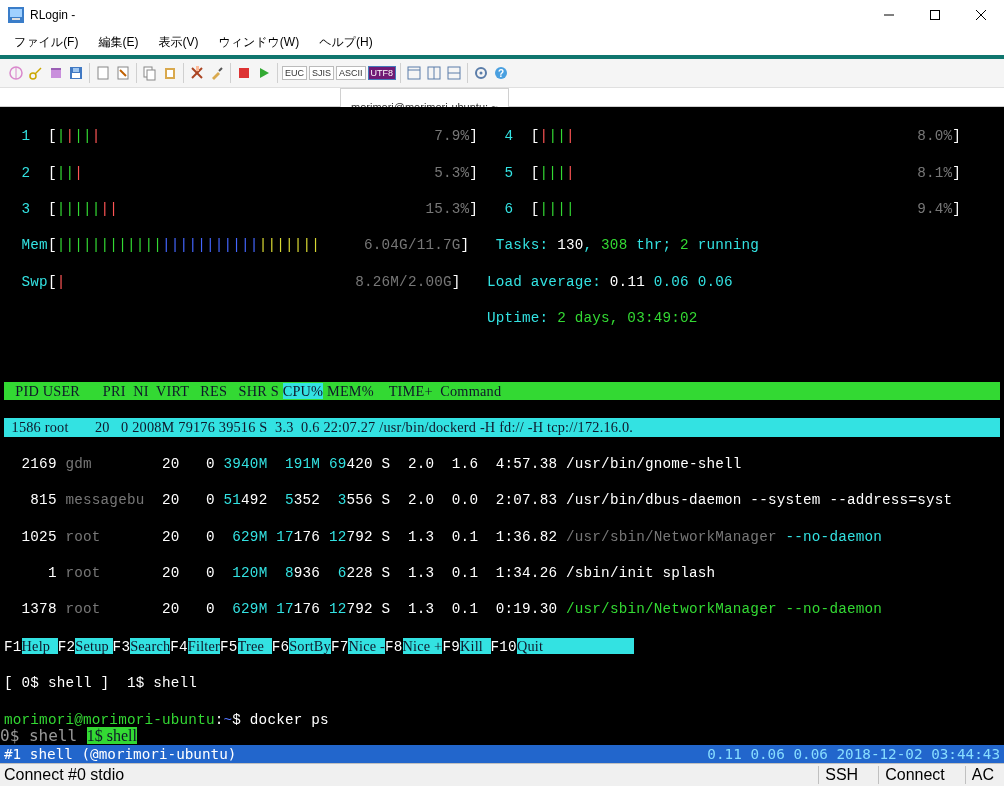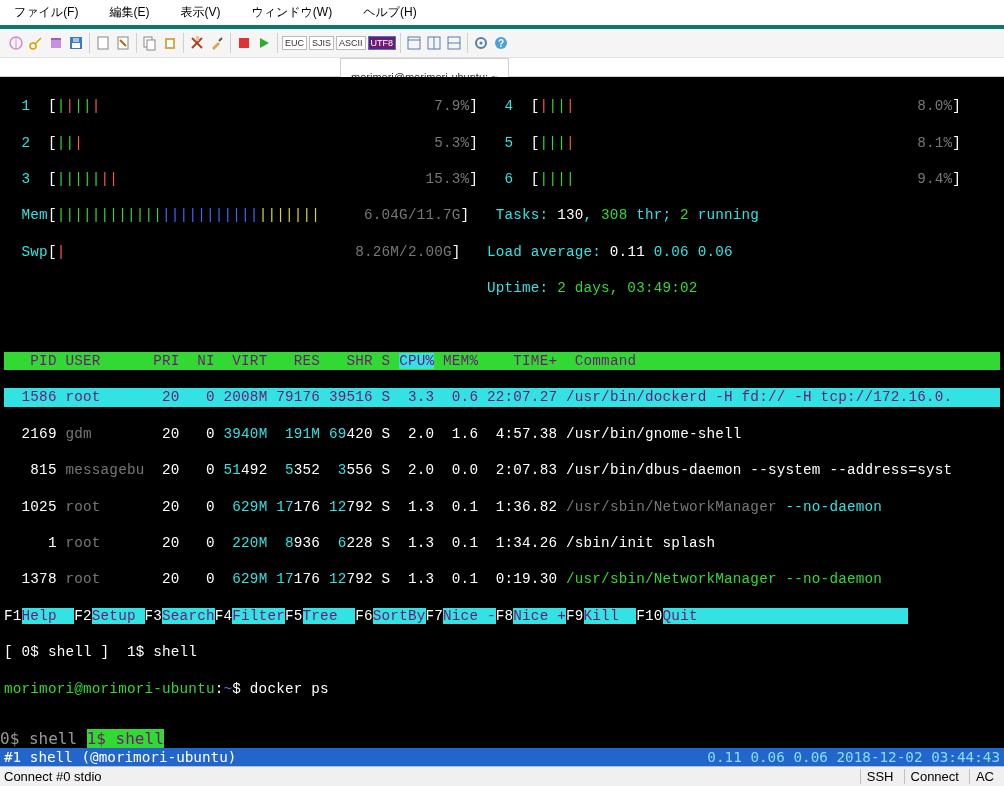--- a/index.html
+++ b/index.html
@@ -32,21 +32,21 @@
     width: 16px; height: 16px;
     margin-right: 6px;
   }
   .titlebar-text { flex: 1; color: #000; }
   .winbtns { display: flex; height: 30px; }
   .winbtn { width: 46px; display: flex; align-items: center; justify-content: center; color:#000; font-size:14px;}
   .menubar {
     display: flex;
     padding: 2px 6px;
     background: #fff;
-    gap: 15px;
+    gap: 4px;
   }
   .menuitem { padding: 2px 8px; }
   .toolbar {
     display: flex;
     align-items: center;
     padding: 2px 6px;
     gap: 0;
     background: #f5f5f5;
     border-top: 4px solid #0f766e;
     border-bottom: 1px solid #e0e0e0;
@@ -68,38 +68,66 @@
     padding: 2px 4px;
     overflow: hidden;
     white-space: pre;
     letter-spacing: 0.2px;
   }
   .c-cyan { color: #33e2e2; }
   .c-green { color: #33d933; }
   .c-yellow { color: #d8d833; }
   .c-grey { color: #777; }
   .c-white { color: #fff; }
-  .c-blk { color: #701a75; }
+  .c-blk { color: #0f172a; font-family: Liberation Serif, serif; }
   .c-red  { color: #ff5555; }
   .bg-green { background:#33d933; }
   .bg-cyan { background:#33e2e2; }
   .statusbar1 { background:#000; font-family:'Consolas', monospace; font-size:16px; line-height:18px; color:#999;}
   .statusbar2 { background:#2266cc; color:#fff; font-family:'Consolas', monospace; font-size:14.3px; line-height:18px; display:flex;}
   .statusbar2 .sb-left { flex:1; padding:0 4px;}
   .statusbar2 .sb-right { padding:0 4px; color:#88ddff;}
-  .footer { display:flex; background:#f0f0f0; border-top:1px solid #c0c0c0; font-size:13px; padding:2px 4px; gap:4px;}
+  .footer { display:flex; background:#f0f0f0; border-top:1px solid #c0c0c0; font-size:16px; padding:2px 4px; gap:14px;}
   .footer .f-left { flex:1; }
   .footer .f-cell { border-left:1px solid #c0c0c0; padding:0 6px;}
   svg { display:block; }
   .htrow { display:block;}
 </style>
 </head>
 <body>
 <div class="window">
 
+  <div class="titlebar">
+    <span class="titlebar-icon">
+      <svg viewBox="0 0 16 16">
+          <rect width="16" height="16" fill="#3a7dc9"></rect>
+          <rect x="2" y="2" width="12" height="8" fill="#9fd0ff"></rect>
+          <rect x="4" y="11" width="8" height="2" fill="#ddd"></rect>
+        </svg>
+    </span>
+    <span class="titlebar-text">RLogin -</span>
+    <div class="winbtns">
+      <div class="winbtn">
+          <svg width="10" height="10">
+            <line x1="0" y1="5" x2="10" y2="5" stroke="#000" stroke-width="1"></line>
+          </svg>
+        </div>
+      <div class="winbtn">
+          <svg width="10" height="10">
+            <rect x="0.5" y="0.5" width="9" height="9" fill="none" stroke="#000" stroke-width="1"></rect>
+          </svg>
+        </div>
+      <div class="winbtn close">
+          <svg width="10" height="10">
+            <line x1="0" y1="0" x2="10" y2="10" stroke="#000" stroke-width="1"></line>
+            <line x1="10" y1="0" x2="0" y2="10" stroke="#000" stroke-width="1"></line>
+          </svg>
+        </div>
+    </div>
+  </div>
 
   <div class="menubar">
     <div class="menuitem">ファイル(F)</div>
     <div class="menuitem">編集(E)</div>
     <div class="menuitem">表示(V)</div>
     <div class="menuitem">ウィンドウ(W)</div>
     <div class="menuitem">ヘルプ(H)</div>
   </div>
 
   <div class="toolbar">
@@ -227,21 +255,21 @@
 <div class="htrow">  <span class="c-cyan">3</span>  <span class="c-white">[</span><span class="c-green">|||||</span><span class="c-red">||</span>                                   <span class="c-grey">15.3%</span><span class="c-white">]</span>   <span class="c-cyan">6</span>  <span class="c-white">[</span><span class="c-green">||||</span>                                       <span class="c-grey">9.4%</span><span class="c-white">]</span></div>
 <div class="htrow">  <span class="c-cyan">Mem</span><span class="c-white">[</span><span class="c-green">||||||||||||</span><span style="color:#4466ff">|||||||||||</span><span class="c-yellow">|||||||</span>     <span class="c-grey">6.04G/11.7G</span><span class="c-white">]</span>   <span class="c-cyan">Tasks: </span><span class="c-white">130</span><span class="c-cyan">, </span><span class="c-green">308</span><span class="c-cyan"> thr; </span><span class="c-green">2</span><span class="c-cyan"> running</span></div>
 <div class="htrow">  <span class="c-cyan">Swp</span><span class="c-white">[</span><span class="c-red">|</span>                                 <span class="c-grey">8.26M/2.00G</span><span class="c-white">]</span>   <span class="c-cyan">Load average: </span><span class="c-white">0.11</span> <span class="c-cyan">0.06</span> <span class="c-cyan">0.06</span></div>
 <div class="htrow">                                                       <span class="c-cyan">Uptime: </span><span class="c-green">2 days, 03:49:02</span></div>
 <div class="htrow"> </div>
 <div class="htrow bg-green c-blk">   <span>PID</span> <span>USER</span>      <span>PRI</span>  <span>NI</span>  <span>VIRT</span>   <span>RES</span>   <span>SHR</span> <span>S</span> <span class="bg-cyan">CPU%</span> <span>MEM%</span>    <span>TIME+</span>  <span>Command</span>                                           </div>
 <div class="htrow bg-cyan c-blk">  <span>1586</span> <span>root</span>       <span>20</span>   <span>0</span> <span>2008M</span> <span>79176</span> <span>39516</span> <span>S</span>  <span>3.3</span>  <span>0.6</span> <span>22:07.27</span> <span>/usr/bin/dockerd -H fd:// -H tcp://172.16.0.</span></div>
 <div class="htrow">  <span class="c-white">2169</span> <span class="c-grey">gdm</span>        <span>20</span>   <span>0</span> <span class="c-cyan">3940M</span>  <span class="c-cyan">191M</span> <span class="c-cyan">69</span>420 <span>S</span>  <span>2.0</span>  <span>1.6</span>  <span>4:57.38</span> <span>/usr/bin/gnome-shell</span></div>
 <div class="htrow">   <span class="c-white">815</span> <span class="c-grey">messagebu</span>  <span>20</span>   <span>0</span> <span class="c-cyan">51</span>492  <span class="c-cyan">5</span>352  <span class="c-cyan">3</span>556 <span>S</span>  <span>2.0</span>  <span>0.0</span>  <span>2:07.83</span> <span>/usr/bin/dbus-daemon --system --address=syst</span></div>
 <div class="htrow">  <span class="c-white">1025</span> <span class="c-grey">root</span>       <span>20</span>   <span>0</span>  <span class="c-cyan">629M</span> <span class="c-cyan">17</span>176 <span class="c-cyan">12</span>792 <span>S</span>  <span>1.3</span>  <span>0.1</span>  <span>1:36.82</span> <span class="c-grey">/usr/sbin/NetworkManager</span> <span class="c-cyan">--no-daemon</span></div>
-<div class="htrow">     <span class="c-white">1</span> <span class="c-grey">root</span>       <span>20</span>   <span>0</span>  <span class="c-cyan">220M</span>  <span class="c-cyan">8</span>936  <span class="c-cyan">6</span>228 <span>S</span>  <span>1.3</span>  <span>0.1</span>  <span>1:34.26</span> <span>/sbin/init splash</span></div>
+<div class="htrow">     <span class="c-white">1</span> <span class="c-grey">root</span>       <span>20</span>   <span>0</span>  <span class="c-cyan">120M</span>  <span class="c-cyan">8</span>936  <span class="c-cyan">6</span>228 <span>S</span>  <span>1.3</span>  <span>0.1</span>  <span>1:34.26</span> <span>/sbin/init splash</span></div>
 <div class="htrow">  <span class="c-white">1378</span> <span class="c-grey">root</span>       <span>20</span>   <span>0</span>  <span class="c-cyan">629M</span> <span class="c-cyan">17</span>176 <span class="c-cyan">12</span>792 <span>S</span>  <span>1.3</span>  <span>0.1</span>  <span>0:19.30</span> <span class="c-green">/usr/sbin/NetworkManager --no-daemon</span></div>
 <div class="htrow"><span class="c-white">F1</span><span class="bg-cyan c-blk">Help  </span><span class="c-white">F2</span><span class="bg-cyan c-blk">Setup </span><span class="c-white">F3</span><span class="bg-cyan c-blk">Search</span><span class="c-white">F4</span><span class="bg-cyan c-blk">Filter</span><span class="c-white">F5</span><span class="bg-cyan c-blk">Tree  </span><span class="c-white">F6</span><span class="bg-cyan c-blk">SortBy</span><span class="c-white">F7</span><span class="bg-cyan c-blk">Nice -</span><span class="c-white">F8</span><span class="bg-cyan c-blk">Nice +</span><span class="c-white">F9</span><span class="bg-cyan c-blk">Kill  </span><span class="c-white">F10</span><span class="bg-cyan c-blk">Quit                        </span></div>
 <div class="htrow"><span>[ 0$ shell ]  1$ shell</span></div>
 <div class="htrow"><span class="c-green">morimori@morimori-ubuntu</span><span class="c-white">:</span><span style="color:#5577ff">~</span><span class="c-white">$ </span><span>docker ps</span></div>
 
 
 
 
 
 

